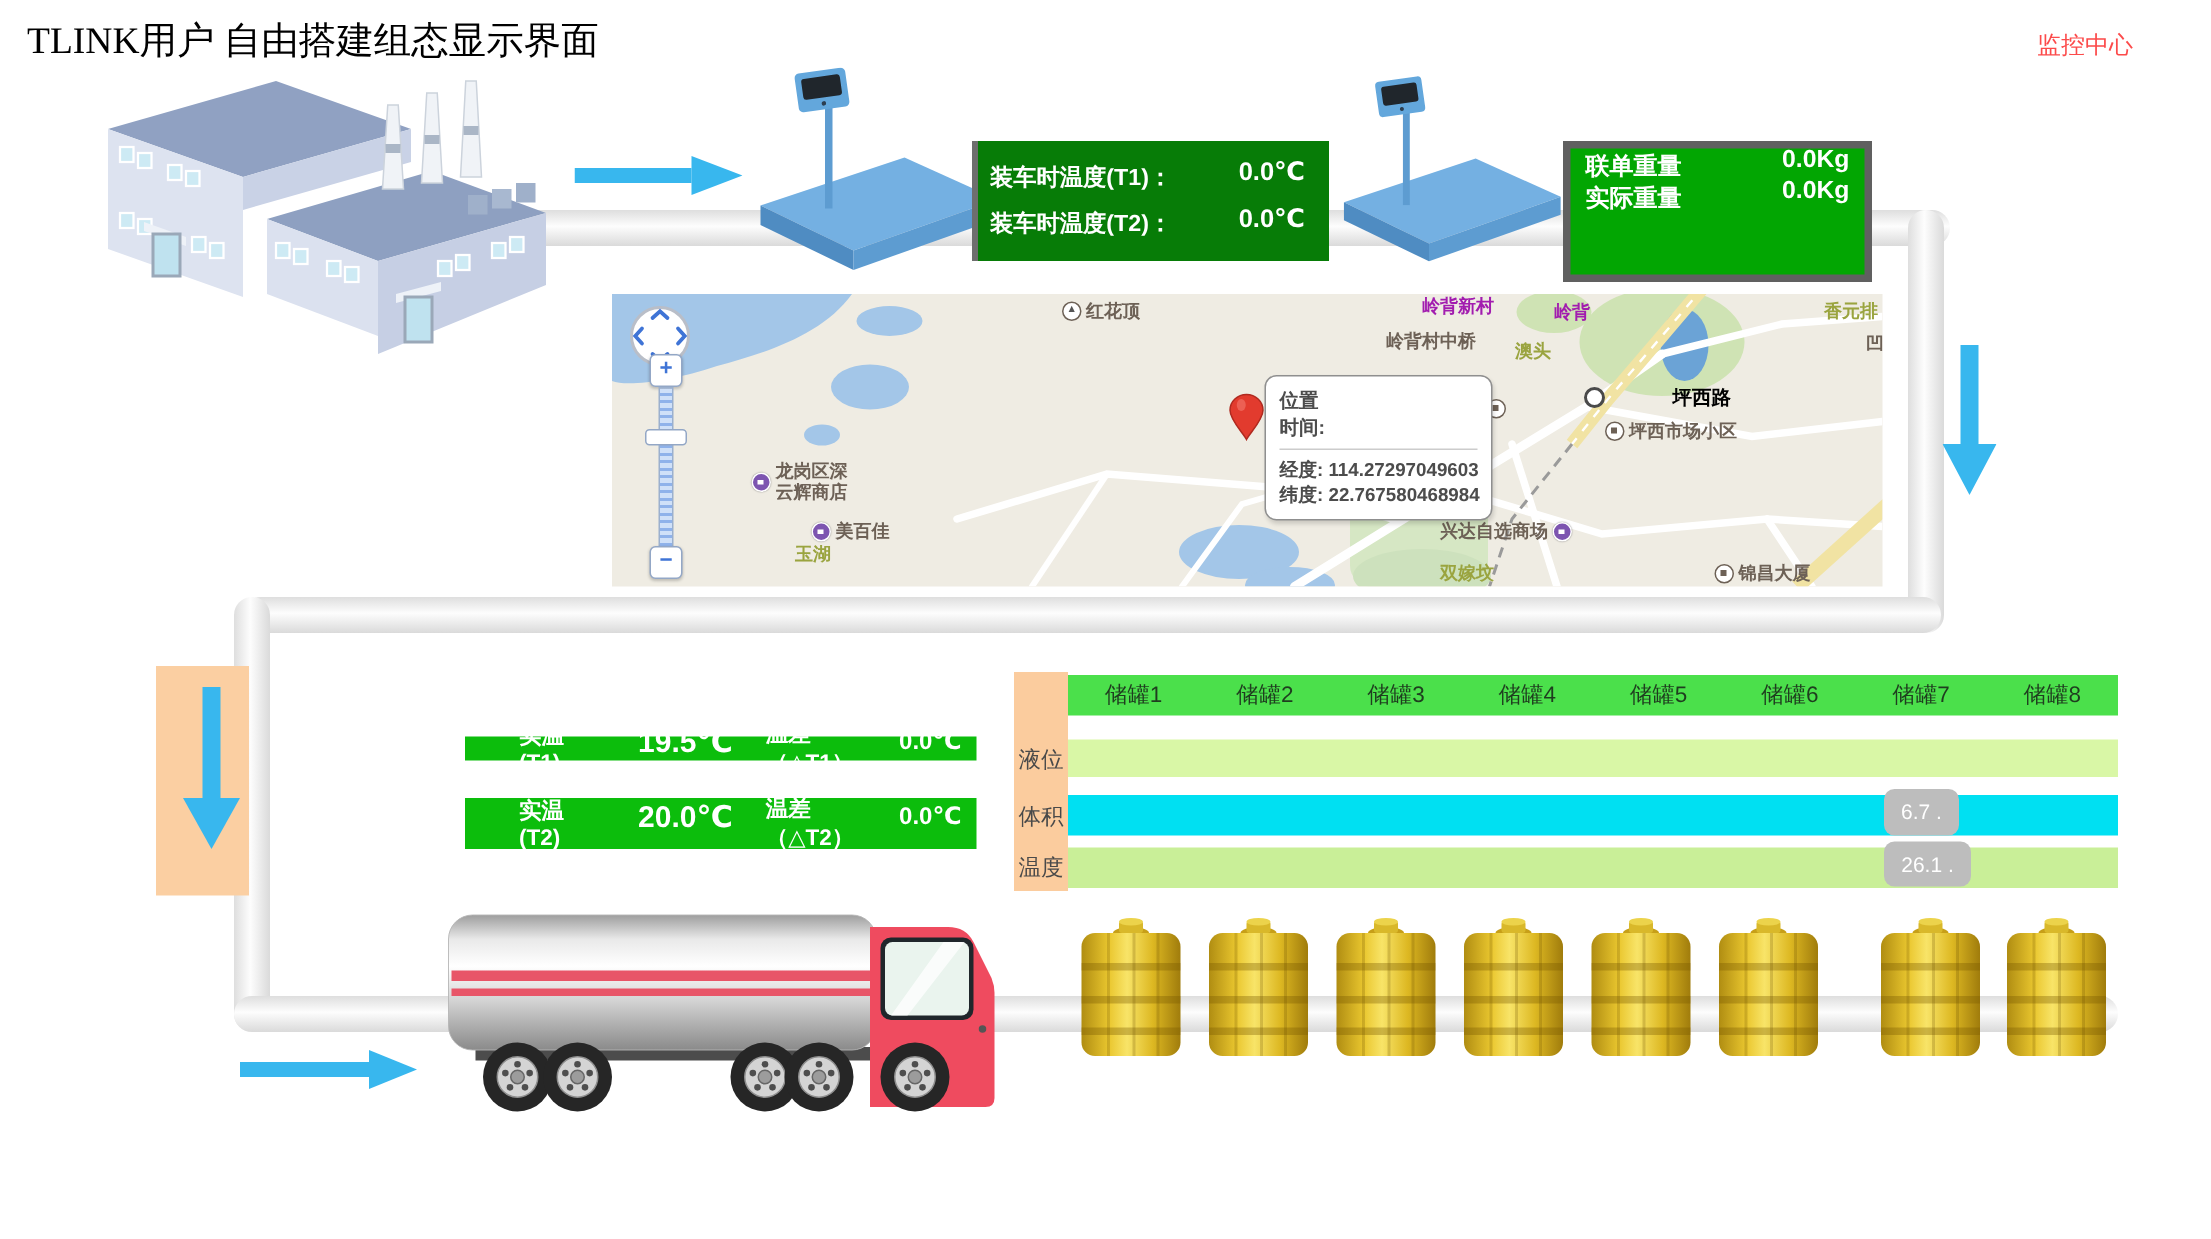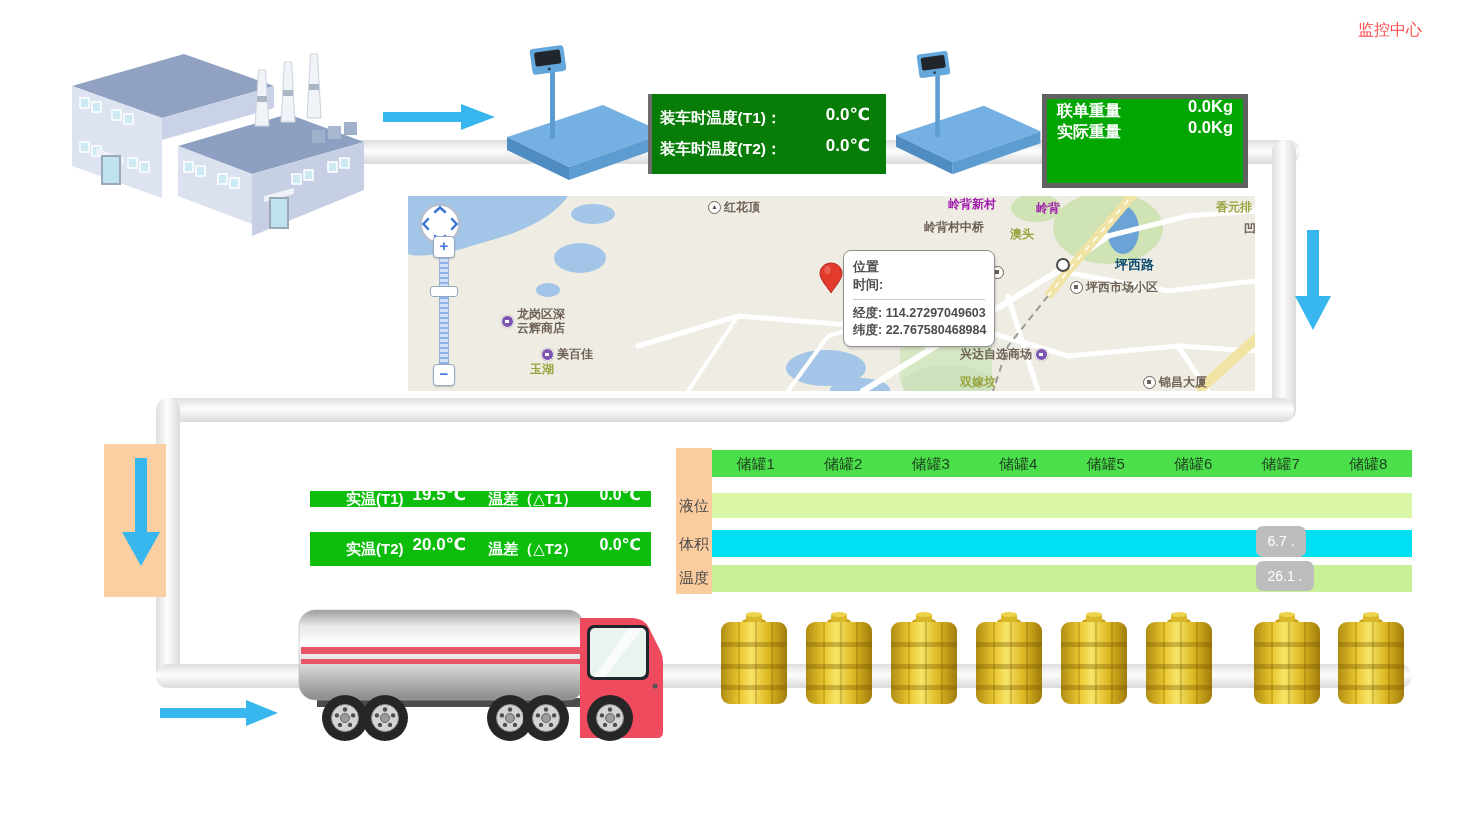--- a/index.html
+++ b/index.html
@@ -24,29 +24,29 @@
   .gpanel2{left:1042px;top:94px;width:206px;height:94px;background:#02a602;border:5px solid #606060;
            color:#fff;display:flex;flex-direction:column;justify-content:flex-start;padding:2px 10px;box-sizing:border-box;z-index:4;}
   .gpanel2 .row{display:flex;justify-content:space-between;align-items:center;}
   .gpanel2 .lbl{font-size:16px;font-weight:bold;}
   .gpanel2 .val{font-size:16.5px;font-weight:bold;transform:translateY(-5px);}
 
   
   .tbar{width:341px;height:16px;background:#0cbd0c;color:#fff;display:flex;align-items:center;
         padding-left:36px;box-sizing:border-box;z-index:4;font-weight:bold;}
   .tbar .l{font-size:15px;}
-  .tbar .v{font-size:17px;transform:translateY(-5px);margin-left:9px;}
+  .tbar .v{font-size:20px;transform:translateY(-5px);margin-left:22px;}
   .tbar .l2{font-size:15px;margin-left:22px;}
   .tbar .v2{font-size:16px;transform:translateY(-5px);margin-left:auto;margin-right:10px;}
 
   
   .map{left:408px;top:196px;width:847px;height:195px;background:#efece3;overflow:hidden;z-index:2;}
   .mlabel{position:absolute;display:flex;align-items:center;gap:3px;font-size:12px;font-weight:bold;white-space:nowrap;z-index:3;}
   .ml-dark{color:#6d6156;} .ml-olive{color:#9aa43f;} .ml-olive2{color:#a21caf;} .ml-gray{color:#a59e91;}
-  .ml-big{font-size:13px;color:#0c4a6e;gap:45px;}
+  .ml-big{font-size:13px;color:#000000;gap:45px;}
   .ml-wrap{white-space:normal;width:54px;line-height:1.15;}
   .ml-vert{writing-mode:vertical-rl;letter-spacing:3px;font-size:14px;color:#4a4a4a;}
   .poi{width:13px;height:13px;border-radius:50%;box-sizing:border-box;flex:0 0 auto;position:relative;}
   .poi-shop{background:#7d55b0;border:1.5px solid #fff;box-shadow:0 0 1px rgba(0,0,0,.5);}
   .poi-shop::after{content:"";position:absolute;left:3px;top:3.5px;width:4px;height:3px;background:#fff;}
   .poi-build{background:#fff;border:1.5px solid #6d6156;}
   .poi-build::after{content:"";position:absolute;left:3px;top:3px;width:4px;height:4px;background:#6d6156;}
   .poi-mount{background:#fff;border:1.5px solid #6d6156;color:#555;font-size:7px;line-height:10px;text-align:center;}
   .poi-road{width:10px;height:10px;background:#fff;border:2.5px solid #4a4a4a;border-radius:50%;flex:0 0 auto;}
   .popup{position:absolute;left:435px;top:54px;width:152px;background:#fff;border:1px solid #8f8f8f;border-radius:8px;
@@ -100,20 +100,21 @@
         <circle cx="8.1" cy="-2.6" r="2.2" fill="#4e4e4e"></circle>
       <circle cx="5" cy="6.9" r="2.2" fill="#4e4e4e"></circle>
         <circle cx="-5" cy="6.9" r="2.2" fill="#4e4e4e"></circle>
       <circle cx="-8.1" cy="-2.6" r="2.2" fill="#4e4e4e"></circle>
     </g>
   </defs>
 </svg>
 
 <div class="stage">
 
+  <div class="abs title">TLINK用户 自由搭建组态显示界面</div>
   <div class="abs monitor">监控中心</div>
 
   <div class="abs pipeH" style="left:348px;top:140px;width:952px;height:24px;"></div>
   <div class="abs pipeV" style="left:1272px;top:140px;width:24px;height:282px;"></div>
   <div class="abs pipeH" style="left:162px;top:398px;width:1132px;height:24px;"></div>
   <div class="abs pipeV" style="left:156px;top:398px;width:24px;height:290px;"></div>
   <div class="abs pipeH" style="left:156px;top:664px;width:1256px;height:24px;"></div>
 
   <svg class="abs" style="left:66px;top:46px;z-index:3" width="300" height="195" viewBox="0 0 300 195">
     <polygon points="6,40 118,8 208,40 96,72" fill="#90a1c2"></polygon>

